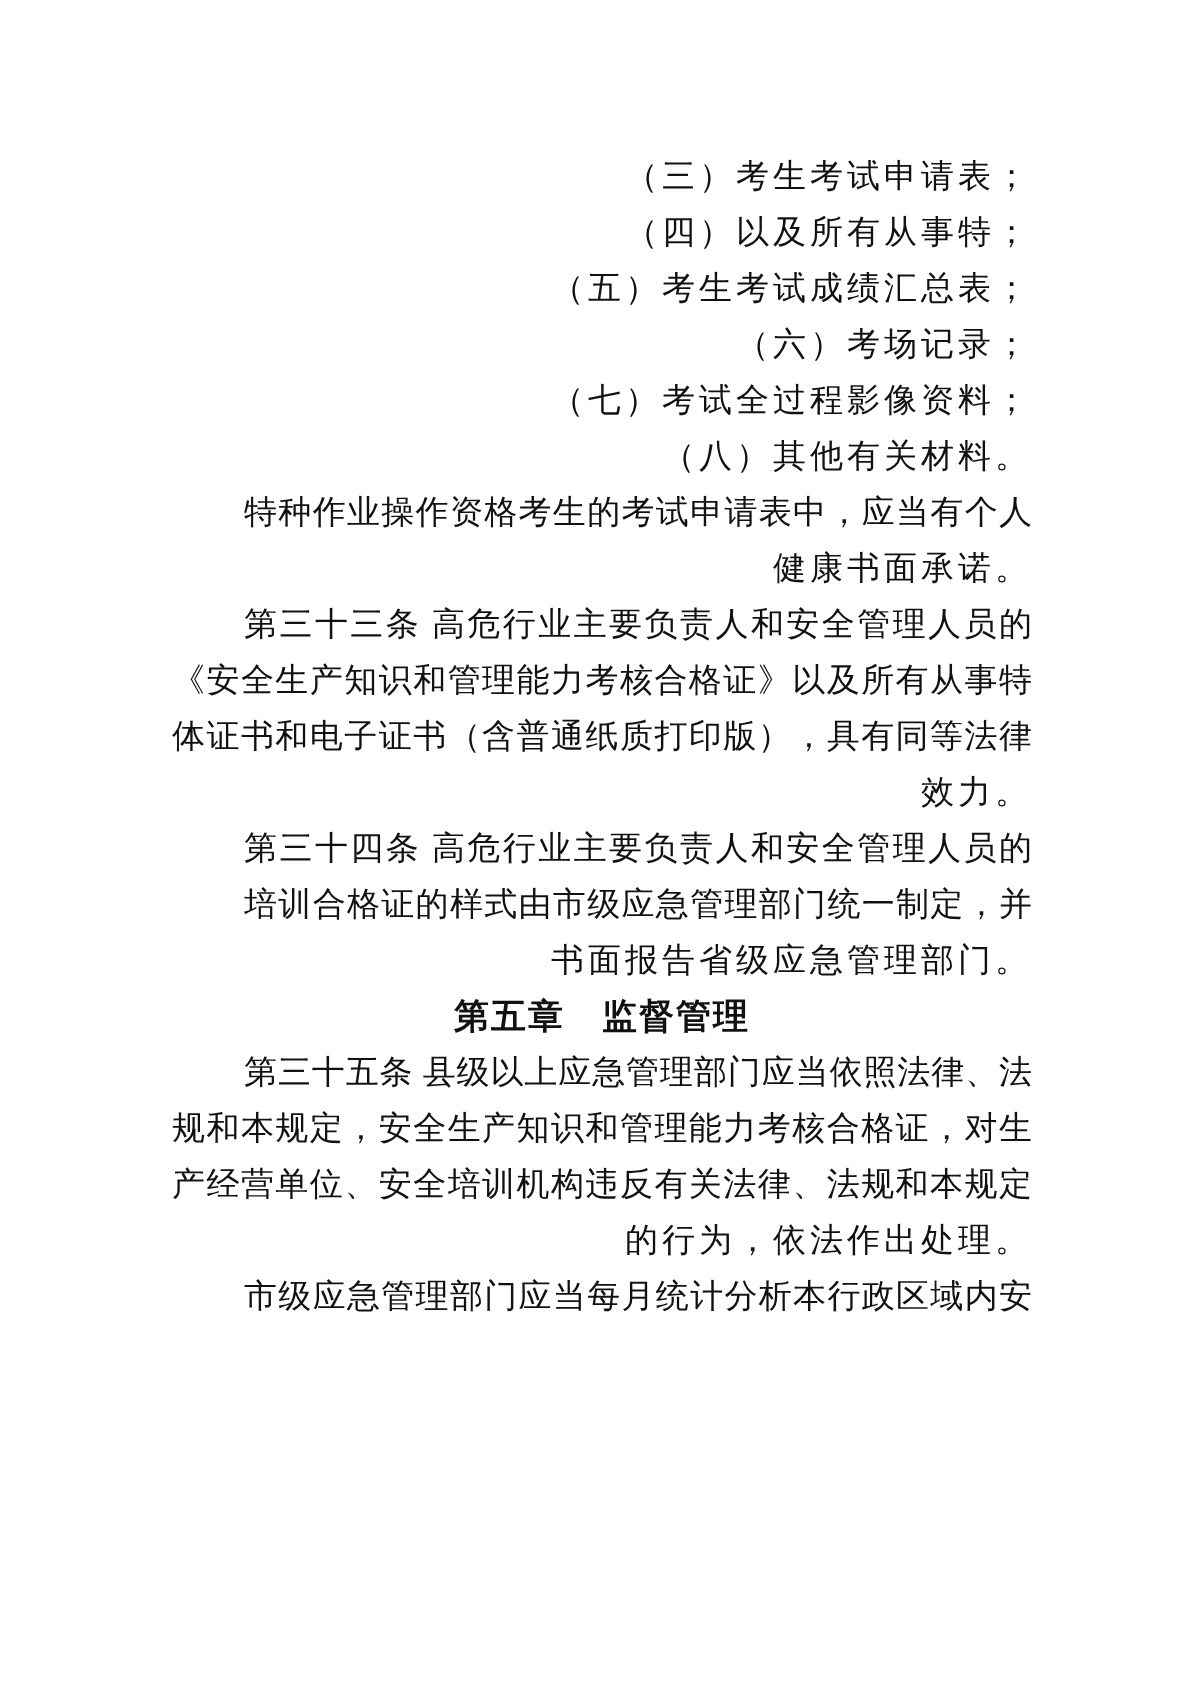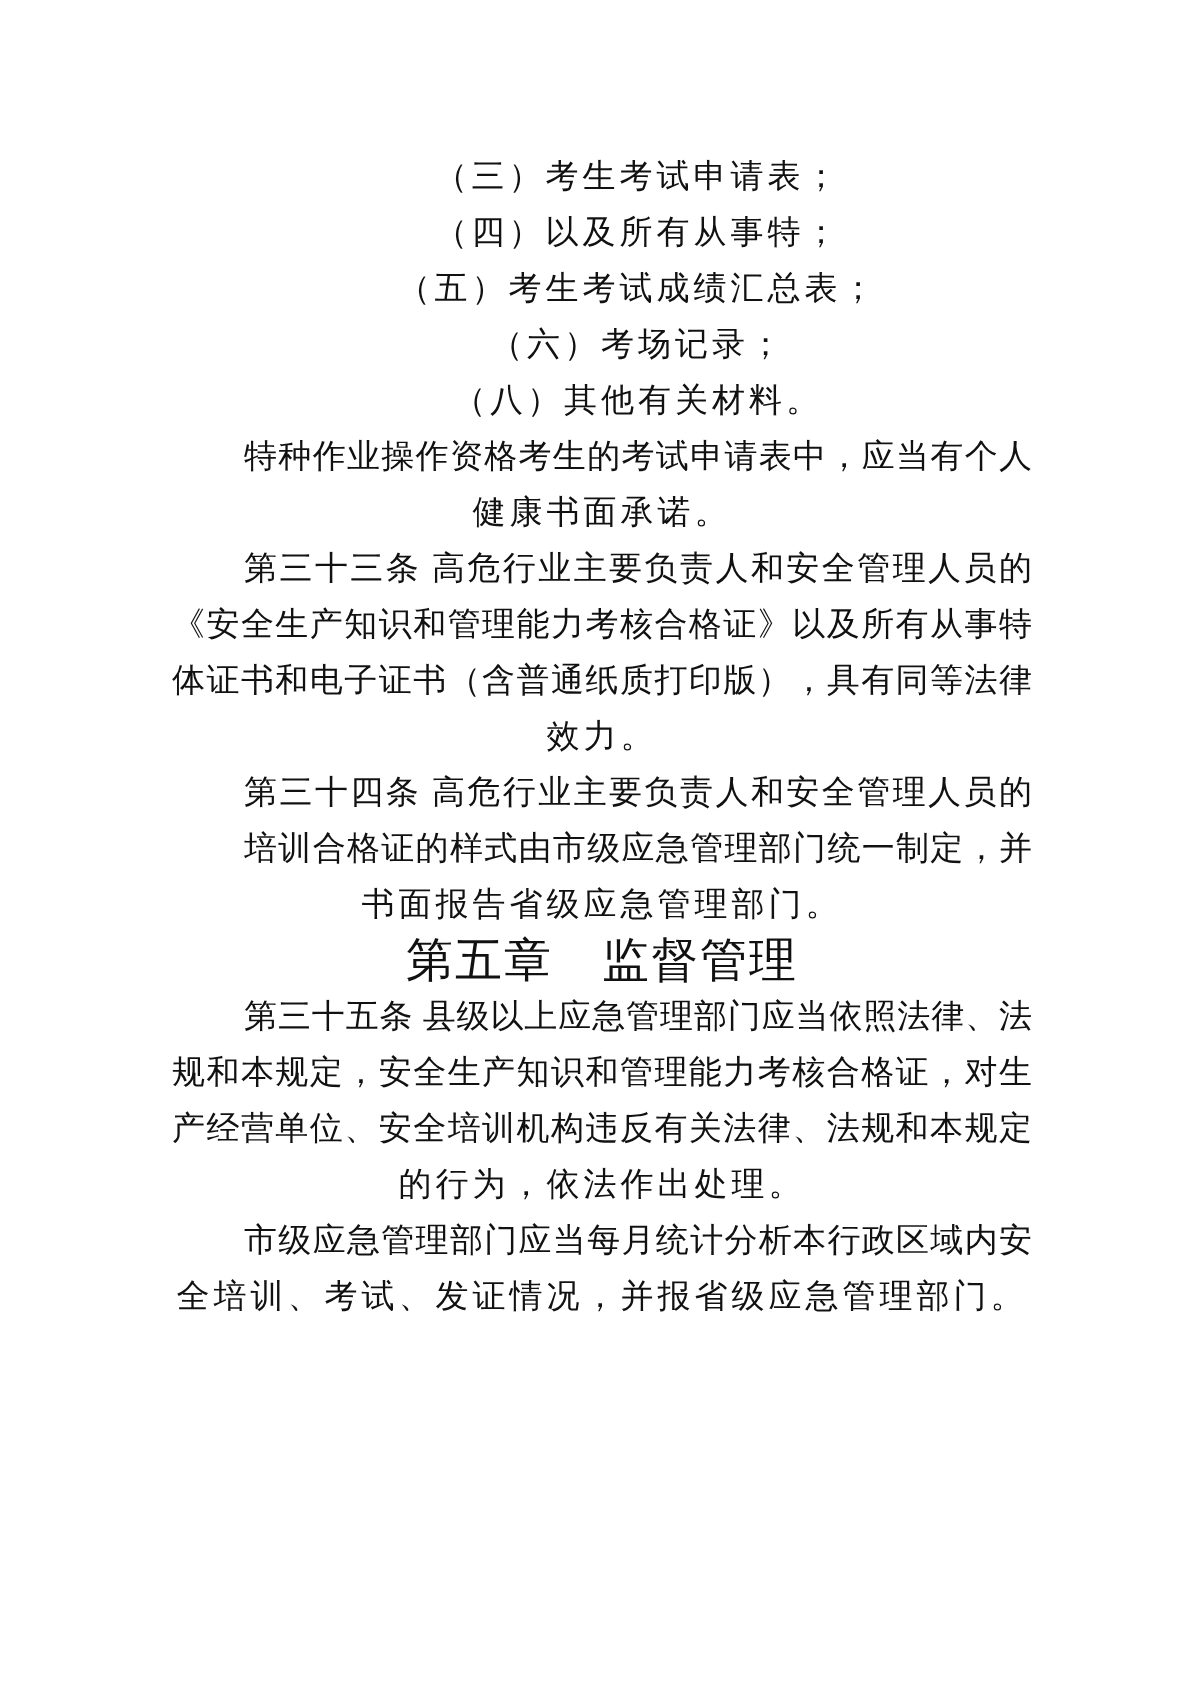--- a/index.html
+++ b/index.html
@@ -20,21 +20,21 @@
   .text-block {
     position: absolute;
     left: 172px;
     top: 148px;
     width: 860px;
   }
   .line {
     height: 56px;
     line-height: 56px;
     font-size: 33px;
-    text-align: center;
+    text-align: right;
   }
   
   .line.item {
     padding-left: 72px;
     letter-spacing: 4px;
   }
   
   .line.end {
     letter-spacing: 4px;
   }
@@ -45,47 +45,47 @@
     text-align-last: justify;
   }
   
   .line.full {
     text-align: justify;
     text-align-last: justify;
   }
   
   .line.heading {
     font-family: "Liberation Sans", "DejaVu Sans", sans-serif;
-    font-weight: normal;
-    font-size: 47px;
+    font-weight: bold;
+    font-size: 35px;
     letter-spacing: 2px;
     text-align: center;
     padding-left: 0;
   }
 </style>
 </head>
 <body>
 
 <div class="page" style="background: rgb(255, 255, 255); color: rgb(17, 17, 17);">
   <div class="text-block" id="text-block">
       <div class="line item">（三）考生考试申请表；</div>
       <div class="line item">（四）以及所有从事特；</div>
       <div class="line item">（五）考生考试成绩汇总表；</div>
       <div class="line item">（六）考场记录；</div>
+      <div class="line item">（七）考试全过程影像资料；</div>
       <div class="line item">（八）其他有关材料。</div>
       <div class="line pfull">特种作业操作资格考生的考试申请表中，应当有个人</div>
       <div class="line end">健康书面承诺。</div>
       <div class="line pfull">第三十三条 高危行业主要负责人和安全管理人员的</div>
       <div class="line full">《安全生产知识和管理能力考核合格证》以及所有从事特</div>
       <div class="line full">体证书和电子证书（含普通纸质打印版），具有同等法律</div>
       <div class="line end">效力。</div>
       <div class="line pfull">第三十四条 高危行业主要负责人和安全管理人员的</div>
       <div class="line pfull">培训合格证的样式由市级应急管理部门统一制定，并</div>
       <div class="line end">书面报告省级应急管理部门。</div>
       <div class="line heading">第五章　监督管理</div>
       <div class="line pfull">第三十五条 县级以上应急管理部门应当依照法律、法</div>
       <div class="line full">规和本规定，安全生产知识和管理能力考核合格证，对生</div>
       <div class="line full">产经营单位、安全培训机构违反有关法律、法规和本规定</div>
       <div class="line end">的行为，依法作出处理。</div>
       <div class="line pfull">市级应急管理部门应当每月统计分析本行政区域内安</div>
-      <div class="line end">全培训、考试、发证情况，并报省级应急管理部门。</div>
     </div>
 </div>
 
 </body></html>

